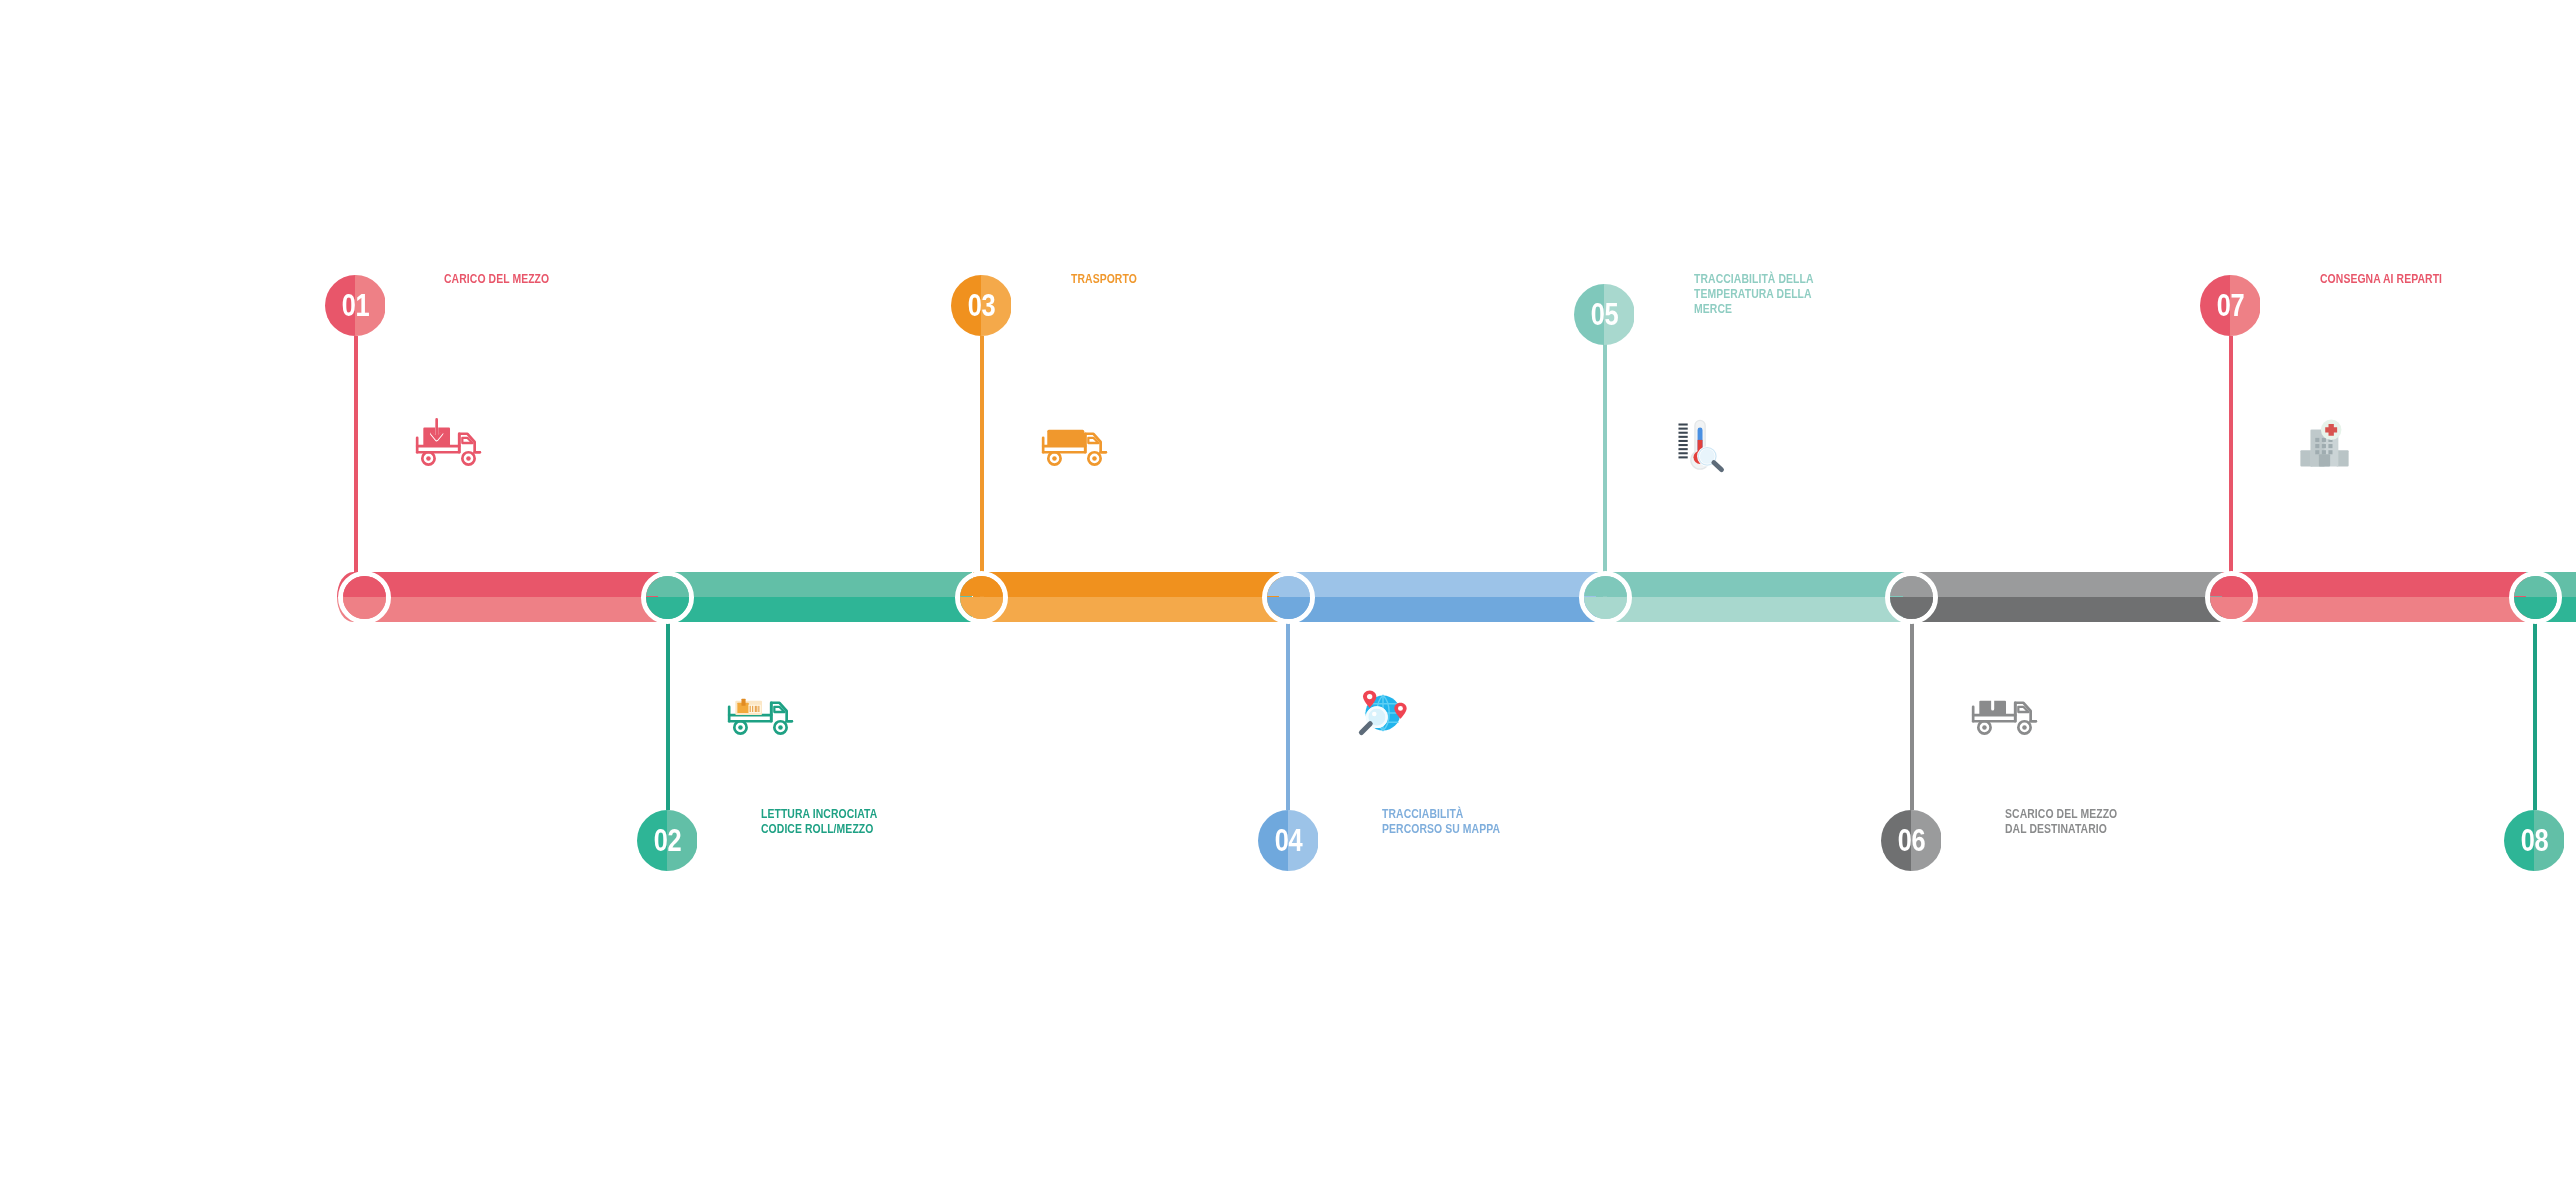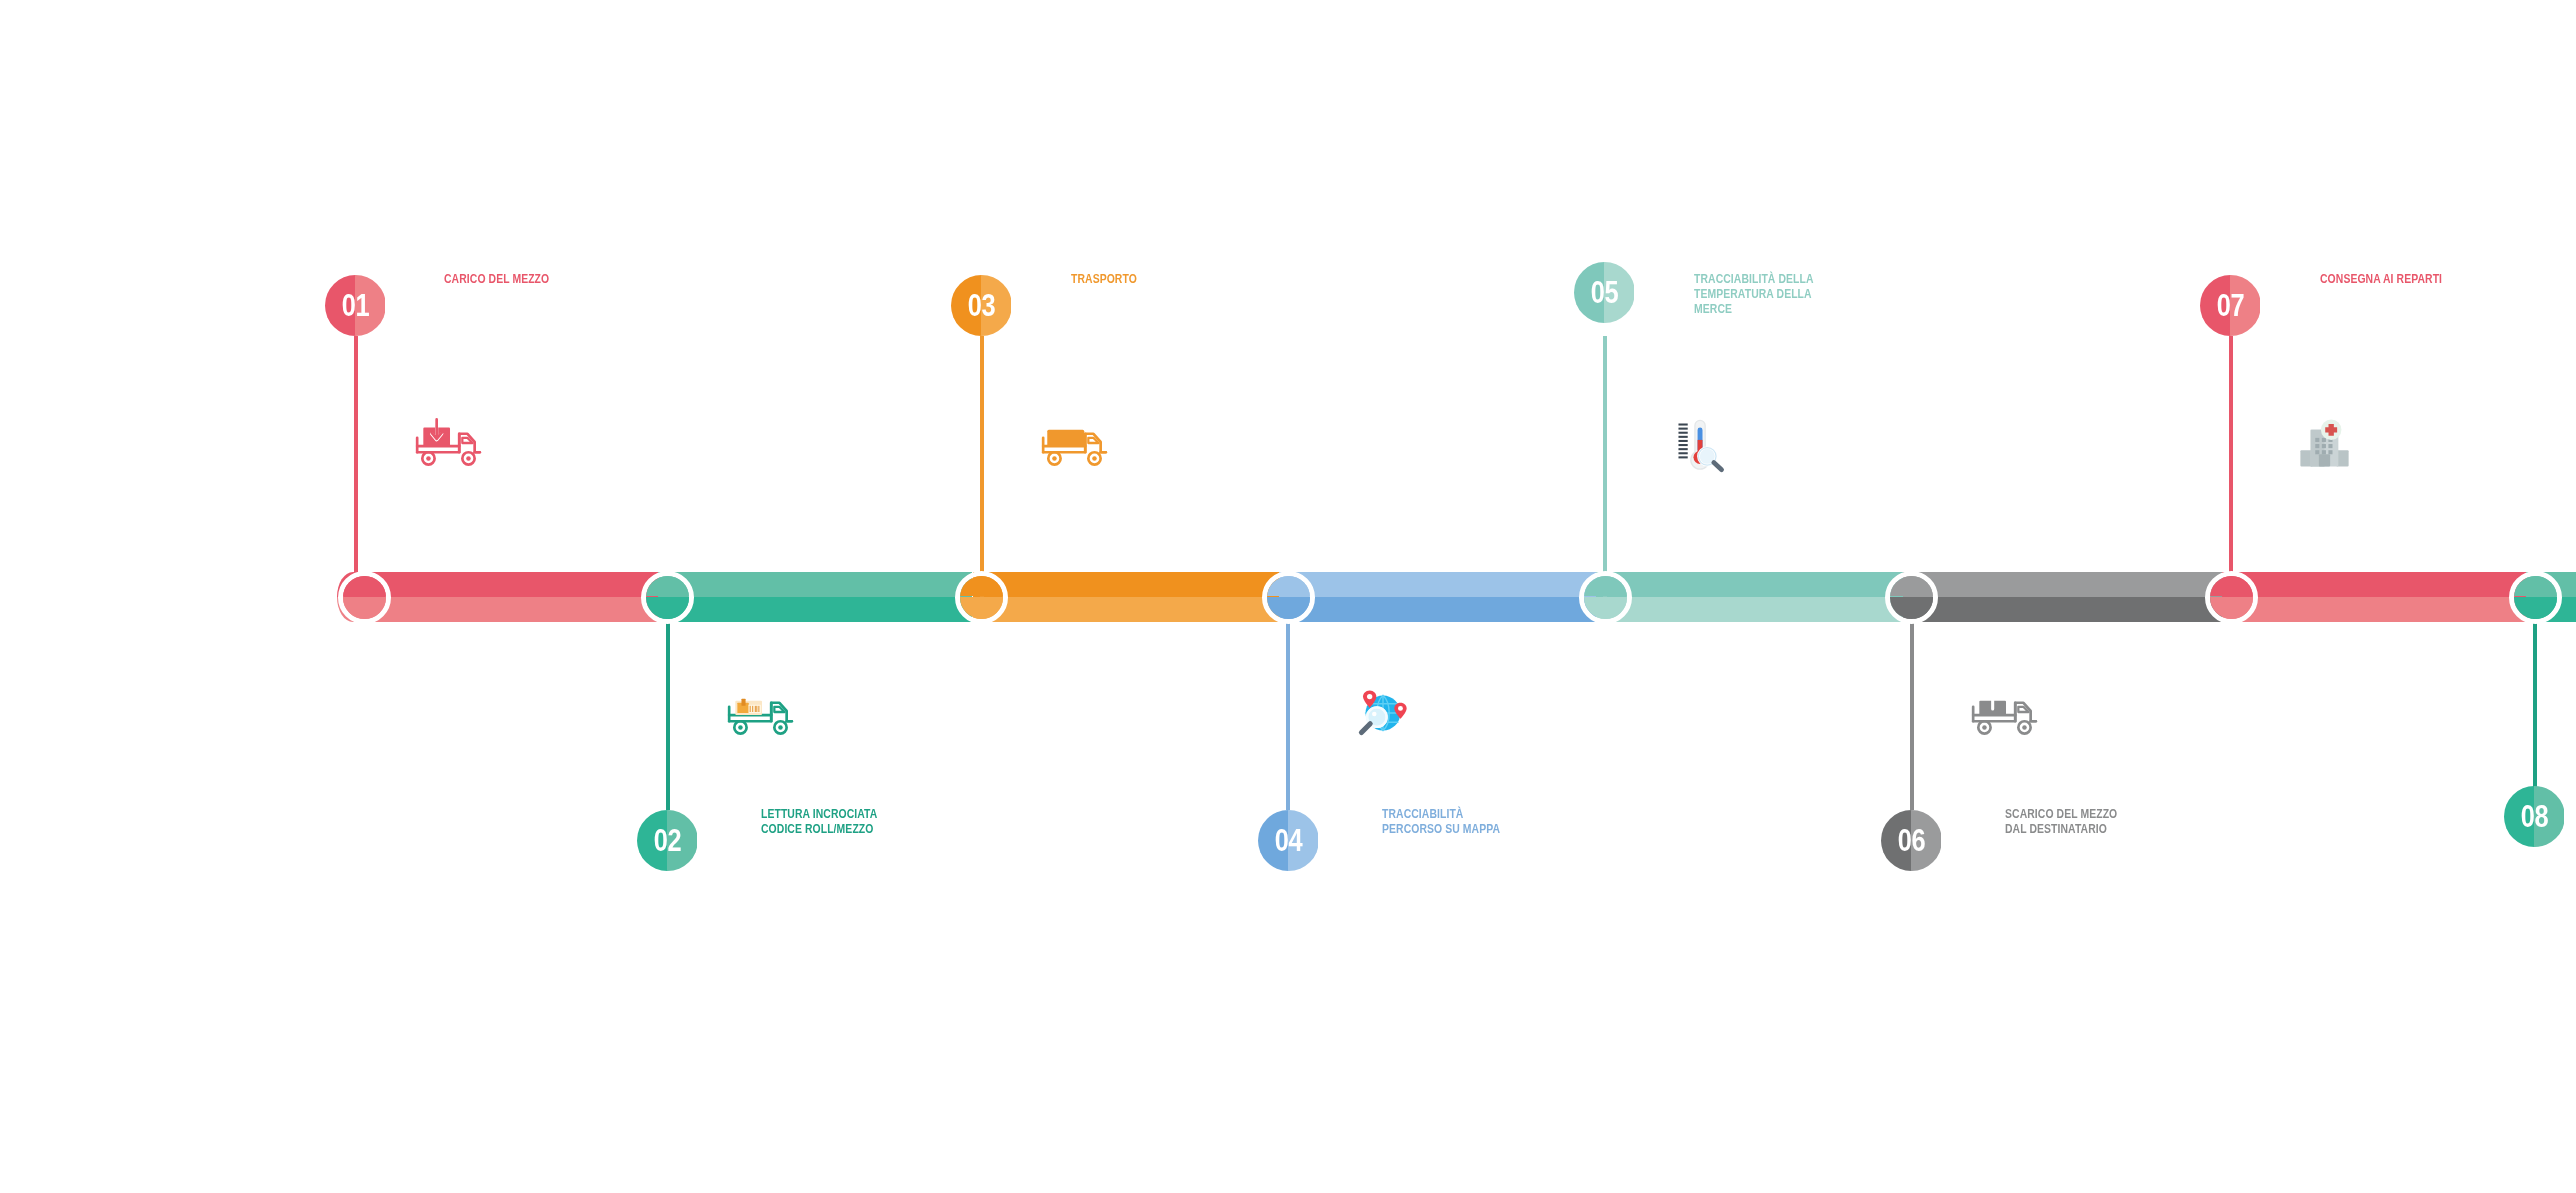--- a/index.html
+++ b/index.html
@@ -289,42 +289,42 @@
         <div class="num">03</div>
       </div>
       <div class="label" style="left: 1071px; color: rgb(240, 152, 45); top: 272px; width: 165px;">TRASPORTO</div>
       <div class="bubble" style="left: 1258px; top: 810px;">
         <div class="half-l" style="background: rgb(111, 168, 221);"></div>
         <div class="half-r" style="background: rgb(156, 195, 232);"></div>
         <div class="num">04</div>
       </div>
       <div class="label" style="left: 1382px; color: rgb(127, 174, 220); top: 807px; width: 165px;">TRACCIABILITÀ
 PERCORSO SU MAPPA</div>
-      <div class="bubble" style="left: 1574px; top: 262px;">
+      <div class="bubble" style="left: 1574px; top: 284px;">
         <div class="half-l" style="background: rgb(127, 200, 187);"></div>
         <div class="half-r" style="background: rgb(168, 216, 206);"></div>
         <div class="num">05</div>
       </div>
       <div class="label" style="left: 1694px; color: rgb(143, 205, 194); top: 272px; width: 165px;">TRACCIABILITÀ DELLA
 TEMPERATURA DELLA
 MERCE</div>
       <div class="bubble" style="left: 1881px; top: 810px;">
         <div class="half-l" style="background: rgb(111, 112, 113);"></div>
         <div class="half-r" style="background: rgb(154, 155, 156);"></div>
         <div class="num">06</div>
       </div>
       <div class="label" style="left: 2005px; color: rgb(138, 139, 140); top: 807px; width: 165px;">SCARICO DEL MEZZO
 DAL DESTINATARIO</div>
       <div class="bubble" style="left: 2200px; top: 275px;">
         <div class="half-l" style="background: rgb(232, 86, 106);"></div>
         <div class="half-r" style="background: rgb(238, 128, 134);"></div>
         <div class="num">07</div>
       </div>
       <div class="label" style="left: 2320px; color: rgb(232, 86, 106); top: 272px; width: 165px;">CONSEGNA AI REPARTI</div>
-      <div class="bubble" style="left: 2504px; top: 786px;">
+      <div class="bubble" style="left: 2504px; top: 810px;">
         <div class="half-l" style="background: rgb(46, 181, 150);"></div>
         <div class="half-r" style="background: rgb(98, 191, 167);"></div>
         <div class="num">08</div>
       </div>
     </div>
 
 </div>
 
 
 </body></html>

